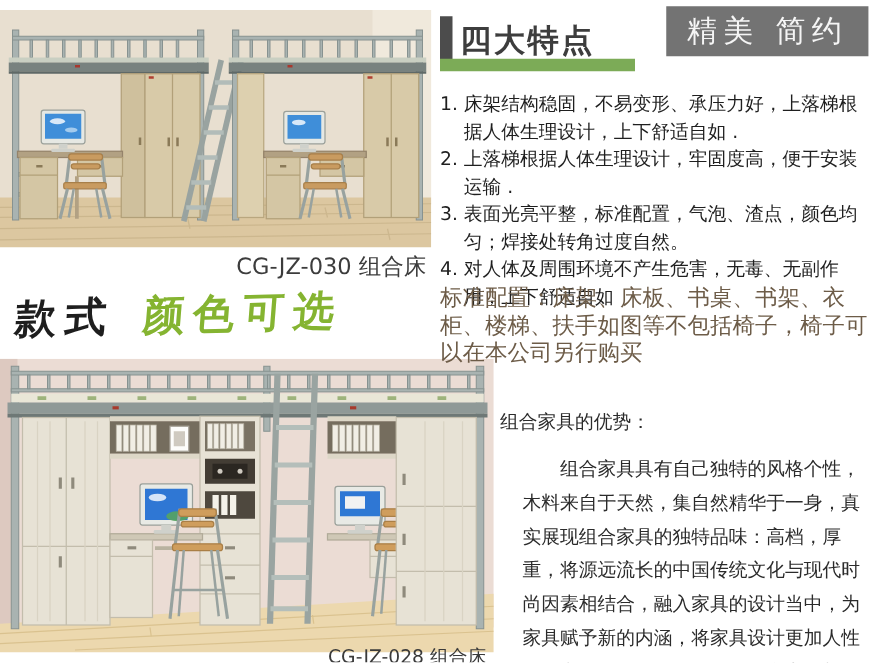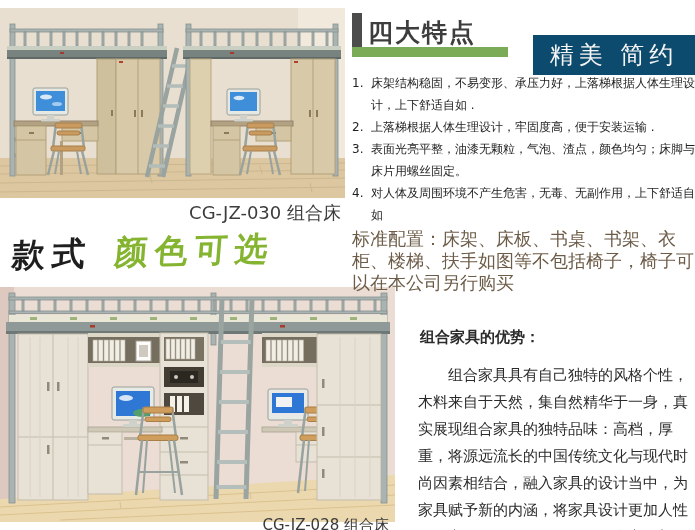--- a/index.html
+++ b/index.html
@@ -17,36 +17,36 @@
   .slogan{position:absolute;left:12px;top:230px;font-size:33px;font-weight:bold;
           letter-spacing:7px;transform:rotate(-1.5deg) skewX(-6deg);white-space:nowrap;}
   .slogan .s1{color:#1e1e1e;}
   .slogan .s2{color:#85b431;margin-left:4px;}
 
   
   .vbar{position:absolute;left:352px;top:13px;width:10px;height:40px;background:#4c4c4c;}
   .features-title{position:absolute;left:368px;top:16px;font-size:25px;font-weight:700;
                   color:#3d3d3d;letter-spacing:2px;white-space:nowrap;}
   .greenbar{position:absolute;left:352px;top:47px;width:156px;height:10px;background:#7cab57;}
-  .badge{position:absolute;left:533px;top:35px;width:162px;height:40px;background:#0c4a6e;
+  .badge{position:absolute;left:533px;top:5px;width:162px;height:40px;background:#737373;
          color:#f5f5f5;font-size:24px;letter-spacing:5px;display:flex;align-items:center;
          justify-content:center;white-space:nowrap;}
 
   
   ol.features{position:absolute;left:352px;top:72px;width:343px;margin:0;padding:0;
-              list-style:none;counter-reset:f;font-size:12px;line-height:22px;color:#1f1f1f;}
+              list-style:none;counter-reset:f;font-size:15px;line-height:22px;color:#1f1f1f;}
   ol.features li{counter-increment:f;position:relative;padding-left:19px;}
   ol.features li::before{content:counter(f) ".";position:absolute;left:0;}
 
   .config{position:absolute;left:352px;top:228px;width:343px;margin:0;
           font-size:18px;line-height:22px;color:#6d5c48;}
 
   
-  .adv-title{position:absolute;left:420px;top:328px;font-size:15px;color:#2b2b2b;margin:0;
-             font-weight:700;}
+  .adv-title{position:absolute;left:400px;top:328px;font-size:15px;color:#2b2b2b;margin:0;
+             font-weight:400;}
   .adv-body{position:absolute;left:418px;top:362px;width:277px;margin:0;font-size:15px;
             line-height:27px;color:#2b2b2b;text-indent:2em;}
 </style>
 </head>
 <body>
 
 <div class="page">
 
   <div class="img-top">
     <svg viewBox="0 0 345 190" width="345" height="190">
@@ -406,21 +406,21 @@
   </div>
 
   <div class="vbar"></div>
   <h2 class="features-title" style="margin:0">四大特点</h2>
   <div class="greenbar"></div>
   <div class="badge">精美 简约</div>
 
   <ol class="features">
     <li>床架结构稳固，不易变形、承压力好，上落梯根据人体生理设计，上下舒适自如 .</li>
     <li>上落梯根据人体生理设计，牢固度高，便于安装运输 .</li>
-    <li>表面光亮平整，油漆无颗粒，气泡、渣点，颜色均匀；床脚与床片用螺丝固定。</li>
+    <li>表面光亮平整，标准配置，气泡、渣点，颜色均匀；焊接处转角过度自然。</li>
     <li>对人体及周围环境不产生危害，无毒、无副作用，上下舒适自如</li>
   </ol>
 
   <p class="config">标准配置：床架、床板、书桌、书架、衣柜、楼梯、扶手如图等不包括椅子，椅子可以在本公司另行购买</p>
 
   <p class="adv-title">组合家具的优势：</p>
   <p class="adv-body">组合家具具有自己独特的风格个性，木料来自于天然，集自然精华于一身，真实展现组合家具的独特品味：高档，厚重，将源远流长的中国传统文化与现代时尚因素相结合，融入家具的设计当中，为家具赋予新的内涵，将家具设计更加人性化，实用化，现代化，开创组合家具新风尚，引领家具新潮流</p>
 
 </div>
 

